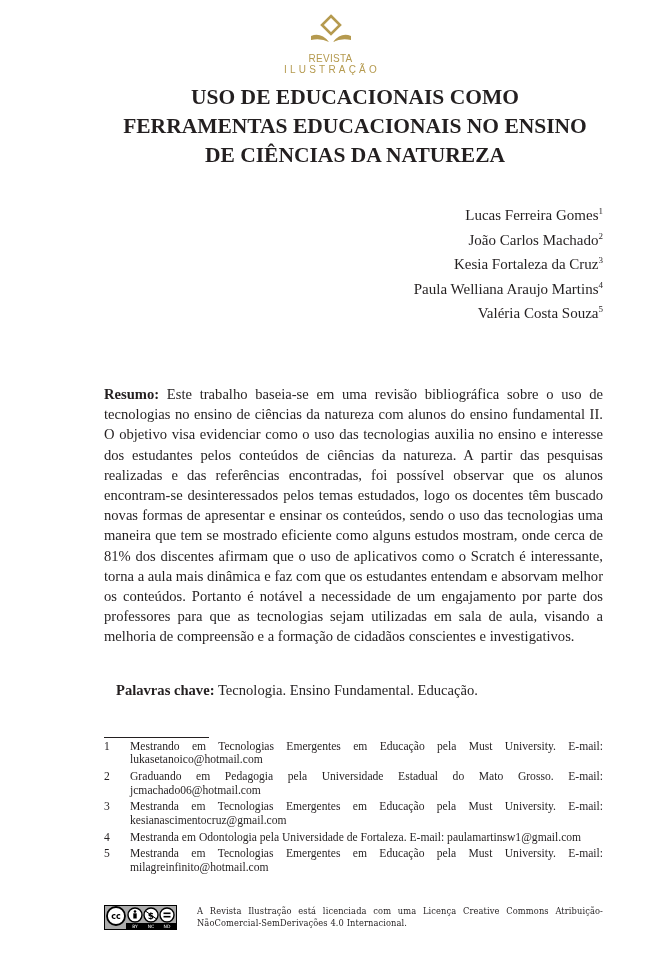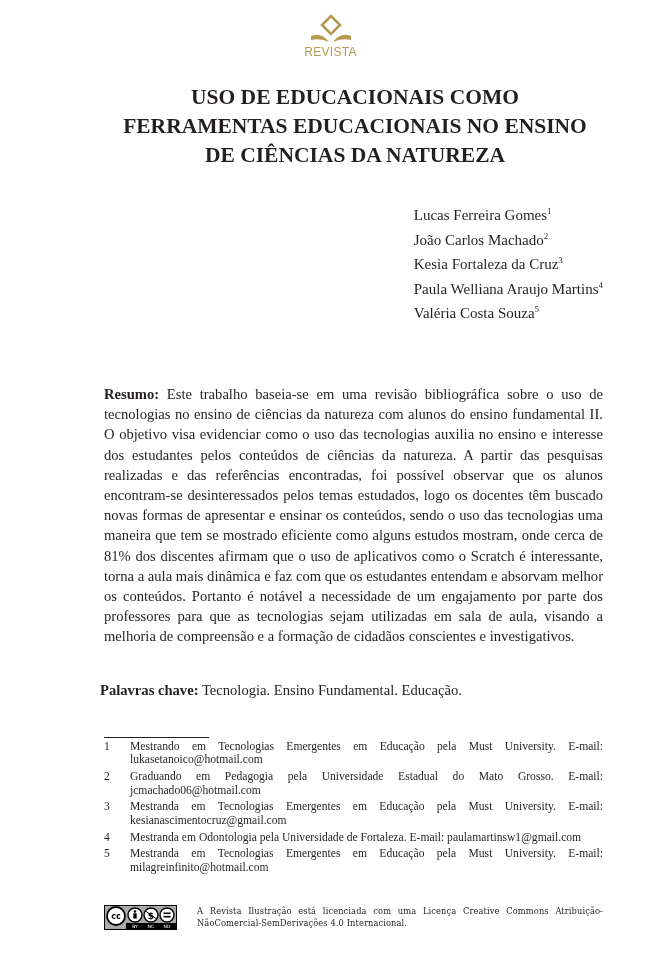--- a/index.html
+++ b/index.html
@@ -1,45 +1,46 @@
 <!DOCTYPE html>
 <html><head>
   <meta charset="utf-8">
   <style>
     html, body { margin: 0; padding: 0; background: #ffffff; }
     body { width: 661px; height: 954px; position: relative; overflow: hidden; color: #231f20; font-family: "Liberation Serif", "DejaVu Serif", serif; }
     .logo { position: absolute; left: 0; width: 661px; top: 14px; text-align: center; }
     .logo svg { display: block; margin: 0 auto; }
-    .logo-revista { font-family: "Liberation Sans", "DejaVu Sans", sans-serif; font-size: 12px; color: #b59a4f; letter-spacing: 0.3px; margin-top: 1px; line-height: 10px; }
+    .logo-revista { font-family: "Liberation Sans", "DejaVu Sans", sans-serif; font-size: 10px; color: #b59a4f; letter-spacing: 0.3px; margin-top: 8px; line-height: 10px; }
     .logo-ilustracao { font-family: "Liberation Sans", "DejaVu Sans", sans-serif; font-size: 10px; color: #b59a4f; letter-spacing: 3.2px; line-height: 12px; padding-left: 3px; }
     .title { position: absolute; top: 83px; left: 100px; width: 510px; text-align: center; font-weight: bold; font-size: 21.5px; line-height: 29px; color: #231f20; }
-    .authors { position: absolute; top: 203px; right: 58px; font-size: 15px; line-height: 24.5px; }
+    .authors { position: absolute; top: 203px; right: 58px; text-align: right; font-size: 15px; line-height: 24.5px; }
     .authors sup { font-size: 9px; vertical-align: 6px; line-height: 0; }
     .abstract { position: absolute; top: 384px; left: 104px; width: 499px; font-size: 14.6px; line-height: 20.2px; text-align: justify; }
     .abstract b { font-weight: bold; }
-    .keywords { position: absolute; top: 680px; left: 100px; width: 499px; font-size: 14.6px; line-height: 20px; }
+    .keywords { position: absolute; top: 680px; left: 116px; width: 499px; font-size: 14.6px; line-height: 20px; }
     .fn-rule { position: absolute; top: 737px; left: 104px; width: 105px; border-top: 1px solid #231f20; }
     .footnotes { position: absolute; top: 740px; left: 104px; width: 499px; font-size: 11.6px; line-height: 13.4px; }
     .fn { display: flex; margin-bottom: 3.4px; }
     .fn-num { width: 26px; flex: 0 0 26px; }
     .fn-text { flex: 1; text-align: justify; word-break: break-word; }
     .license { position: absolute; top: 905px; left: 104px; width: 499px; display: flex; align-items: flex-start; }
     .cc-badge { width: 73px; height: 25px; flex: 0 0 73px; background: #ababab; border: 1px solid #000; position: relative; box-sizing: border-box; }
     .license-text { margin-left: 20px; font-family: "DejaVu Serif", serif; font-size: 8.3px; line-height: 12px; text-align: justify; letter-spacing: 0.1px; color: #231f20; }
   </style>
 </head>
 <body>
 
 <div class="logo">
   <svg width="44" height="32" viewBox="0 0 44 32">
     <path d="M22 2 L31 11 L22 20 L13 11 Z" fill="none" stroke="#b59a4f" stroke-width="2.6"></path>
     <path d="M2 22 Q12 18 20 28 Q12 24 2 26 Z" fill="#b59a4f"></path>
     <path d="M42 22 Q32 18 24 28 Q32 24 42 26 Z" fill="#b59a4f"></path>
   </svg>
   <div class="logo-revista">REVISTA</div>
+  <div class="logo-ilustracao">ILUSTRAÇÃO</div>
 </div>
 
 <div class="title">
   <div>USO DE EDUCACIONAIS COMO</div>
   <div>FERRAMENTAS EDUCACIONAIS NO ENSINO</div>
   <div>DE CIÊNCIAS DA NATUREZA</div>
 </div>
 
 <div class="authors">
   <div><span>Lucas Ferreira Gomes</span><sup>1</sup></div>

